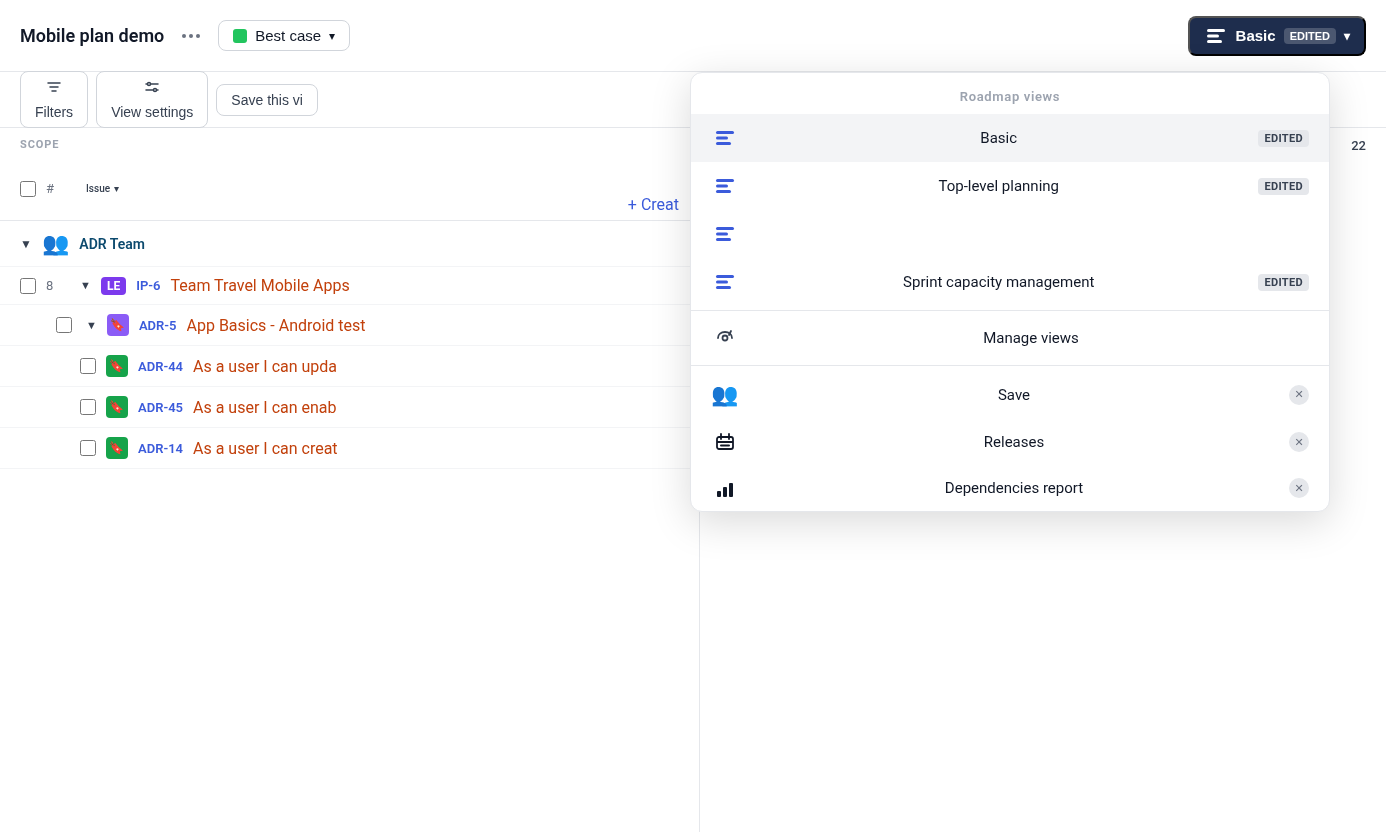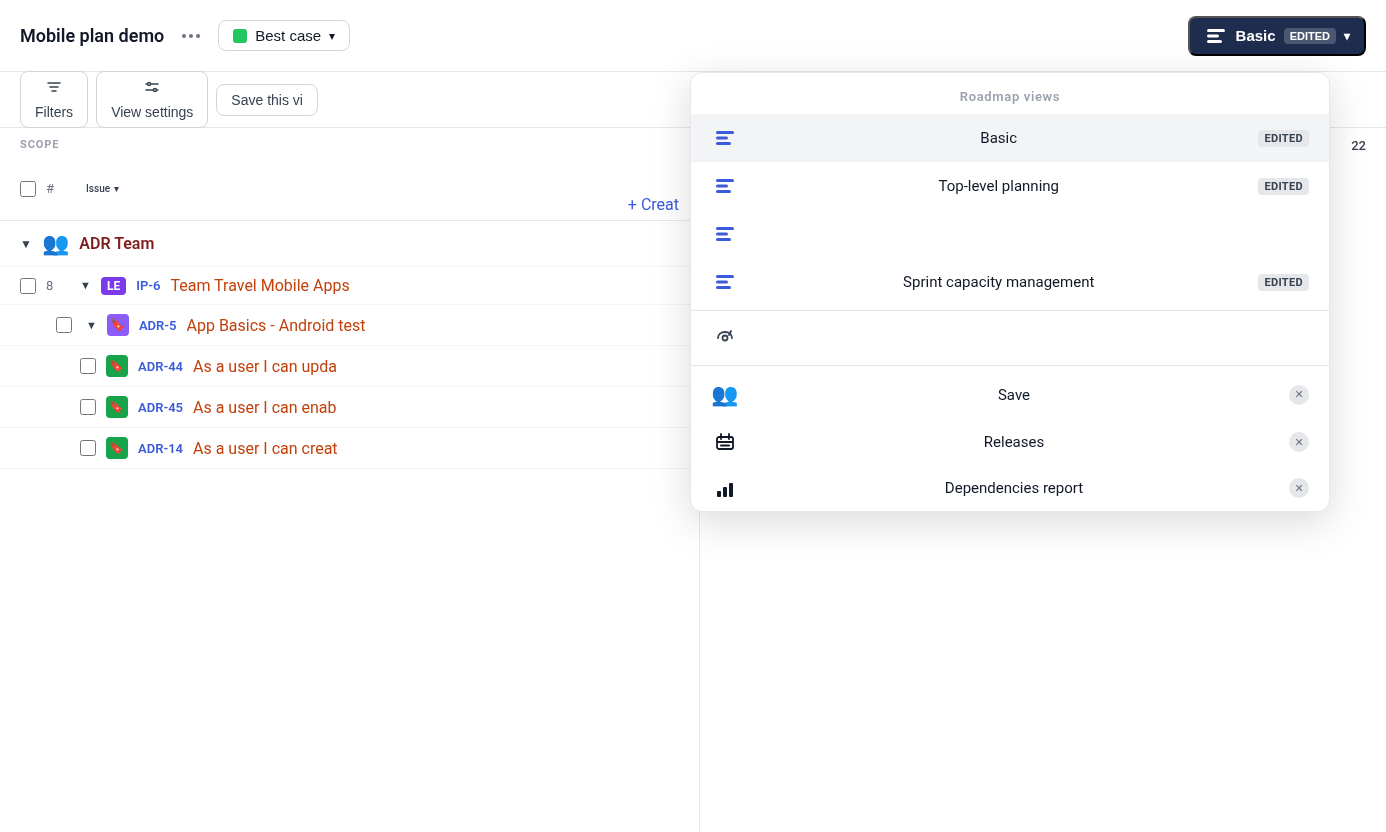--- a/index.html
+++ b/index.html
@@ -178,23 +178,23 @@
       display: flex;
       align-items: center;
       padding: 10px 20px;
       border-bottom: 1px solid #f3f4f6;
       gap: 10px;
     }
     .team-icon {
       font-size: 22px;
     }
     .team-name {
-      font-size: 16px;
+      font-size: 14px;
       font-weight: 600;
-      color: #7f1d1d;
+      color: #0c4a6e;
     }
     .collapse-icon {
       font-size: 12px;
       color: #374151;
       cursor: pointer;
     }
 
     
     .issue-row {
       display: flex;
@@ -537,20 +537,21 @@
   <div class="dropdown-divider"></div>
 
   <div class="dropdown-item">
     <div class="dropdown-item-icon manage-icon">
       <svg width="22" height="22" viewBox="0 0 22 22" fill="none">
         <path d="M4 11 C4 7.5 7 5 11 5 C15 5 18 7.5 18 11" stroke="#374151" stroke-width="1.8" stroke-linecap="round"></path>
         <circle cx="11" cy="11" r="2.5" stroke="#374151" stroke-width="1.8"></circle>
         <path d="M15 8 L17 4" stroke="#374151" stroke-width="1.8" stroke-linecap="round"></path>
       </svg>
     </div>
+    <span class="dropdown-item-label">Manage views</span>
   </div>
 
   <div class="dropdown-divider"></div>
 
   <div class="dropdown-item">
     <div class="dropdown-item-icon">
       <span style="font-size:22px;">👥</span>
     </div>
     <span class="dropdown-item-label">Save</span>
     <div class="x-badge">✕</div>

